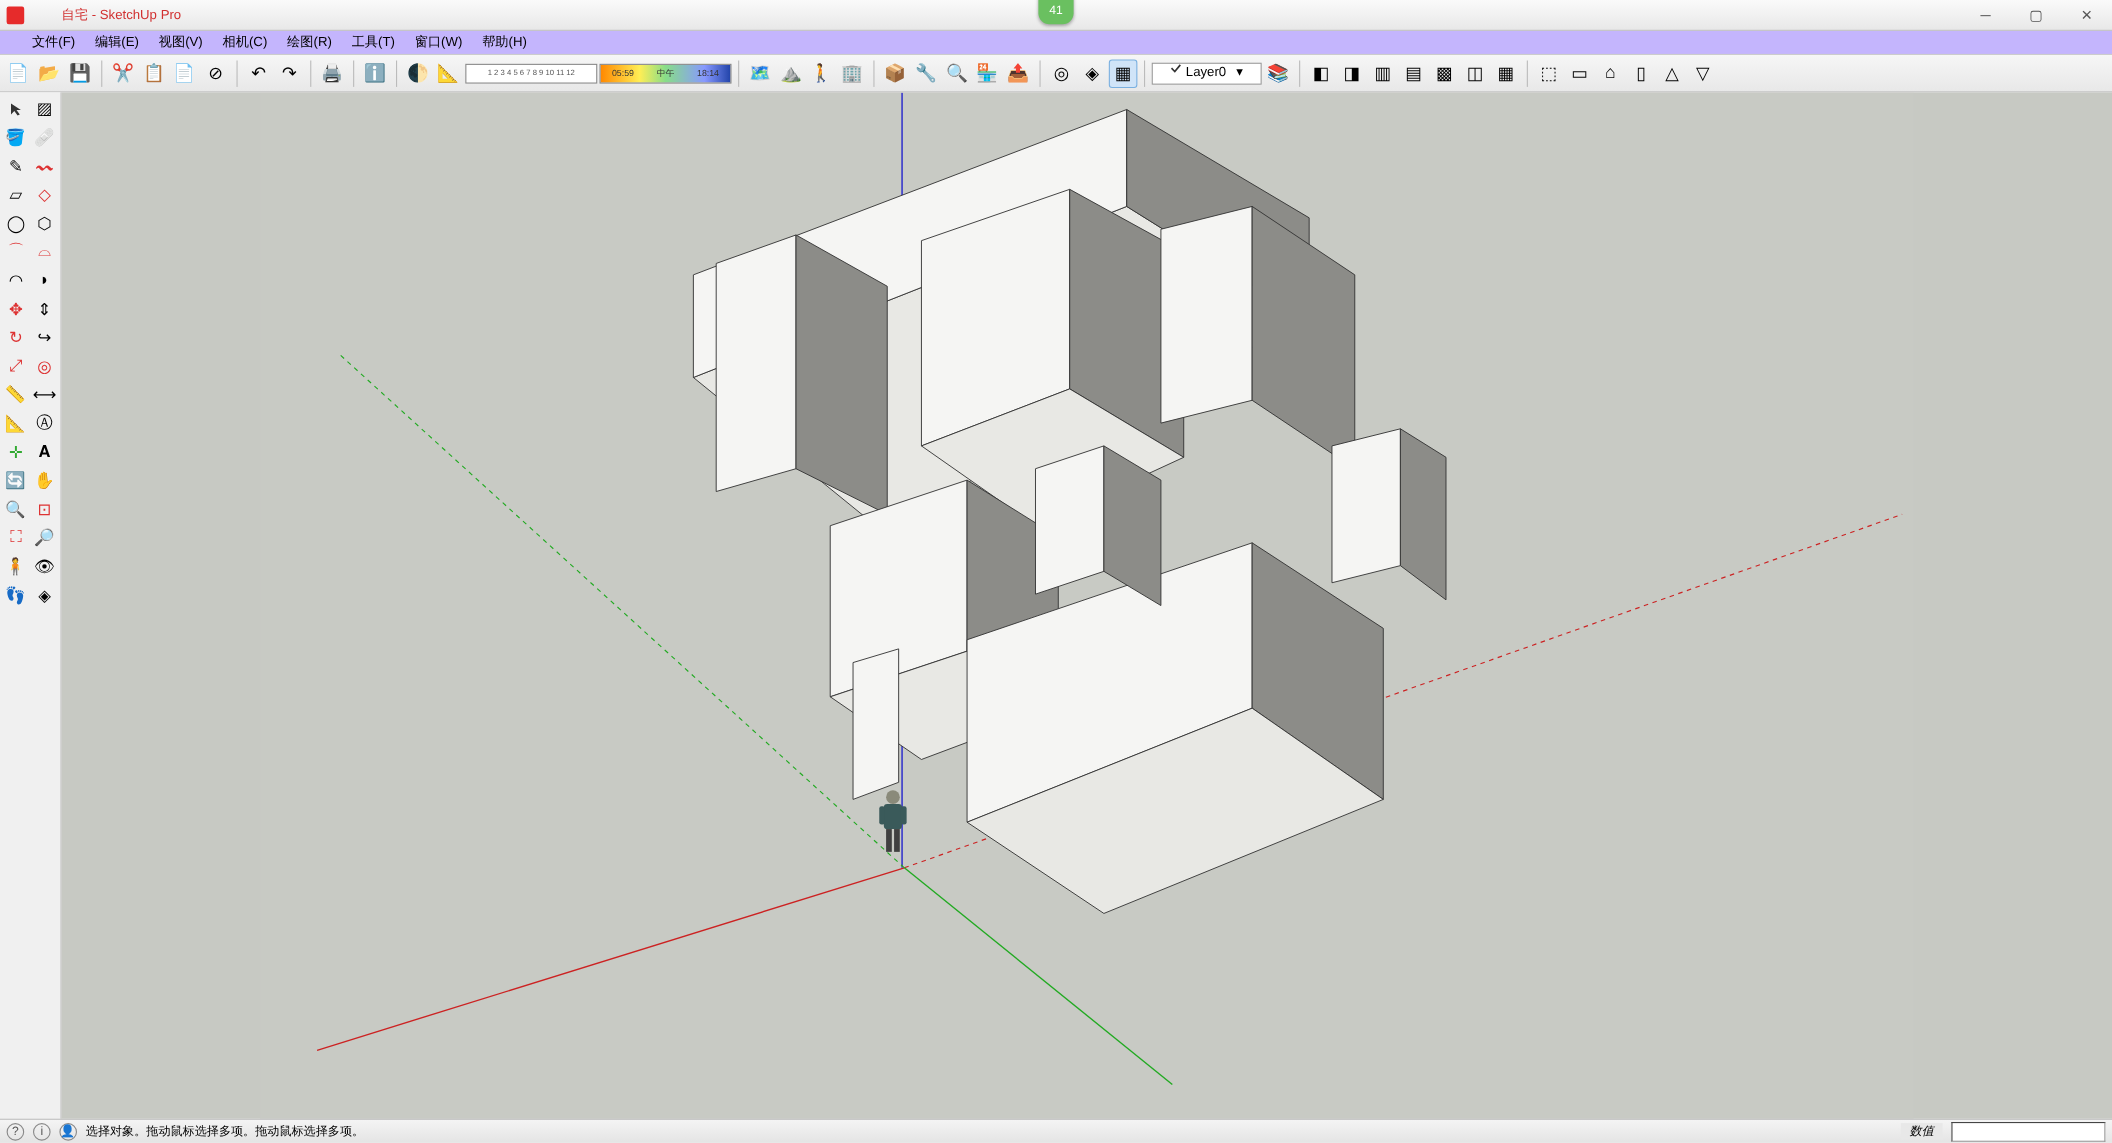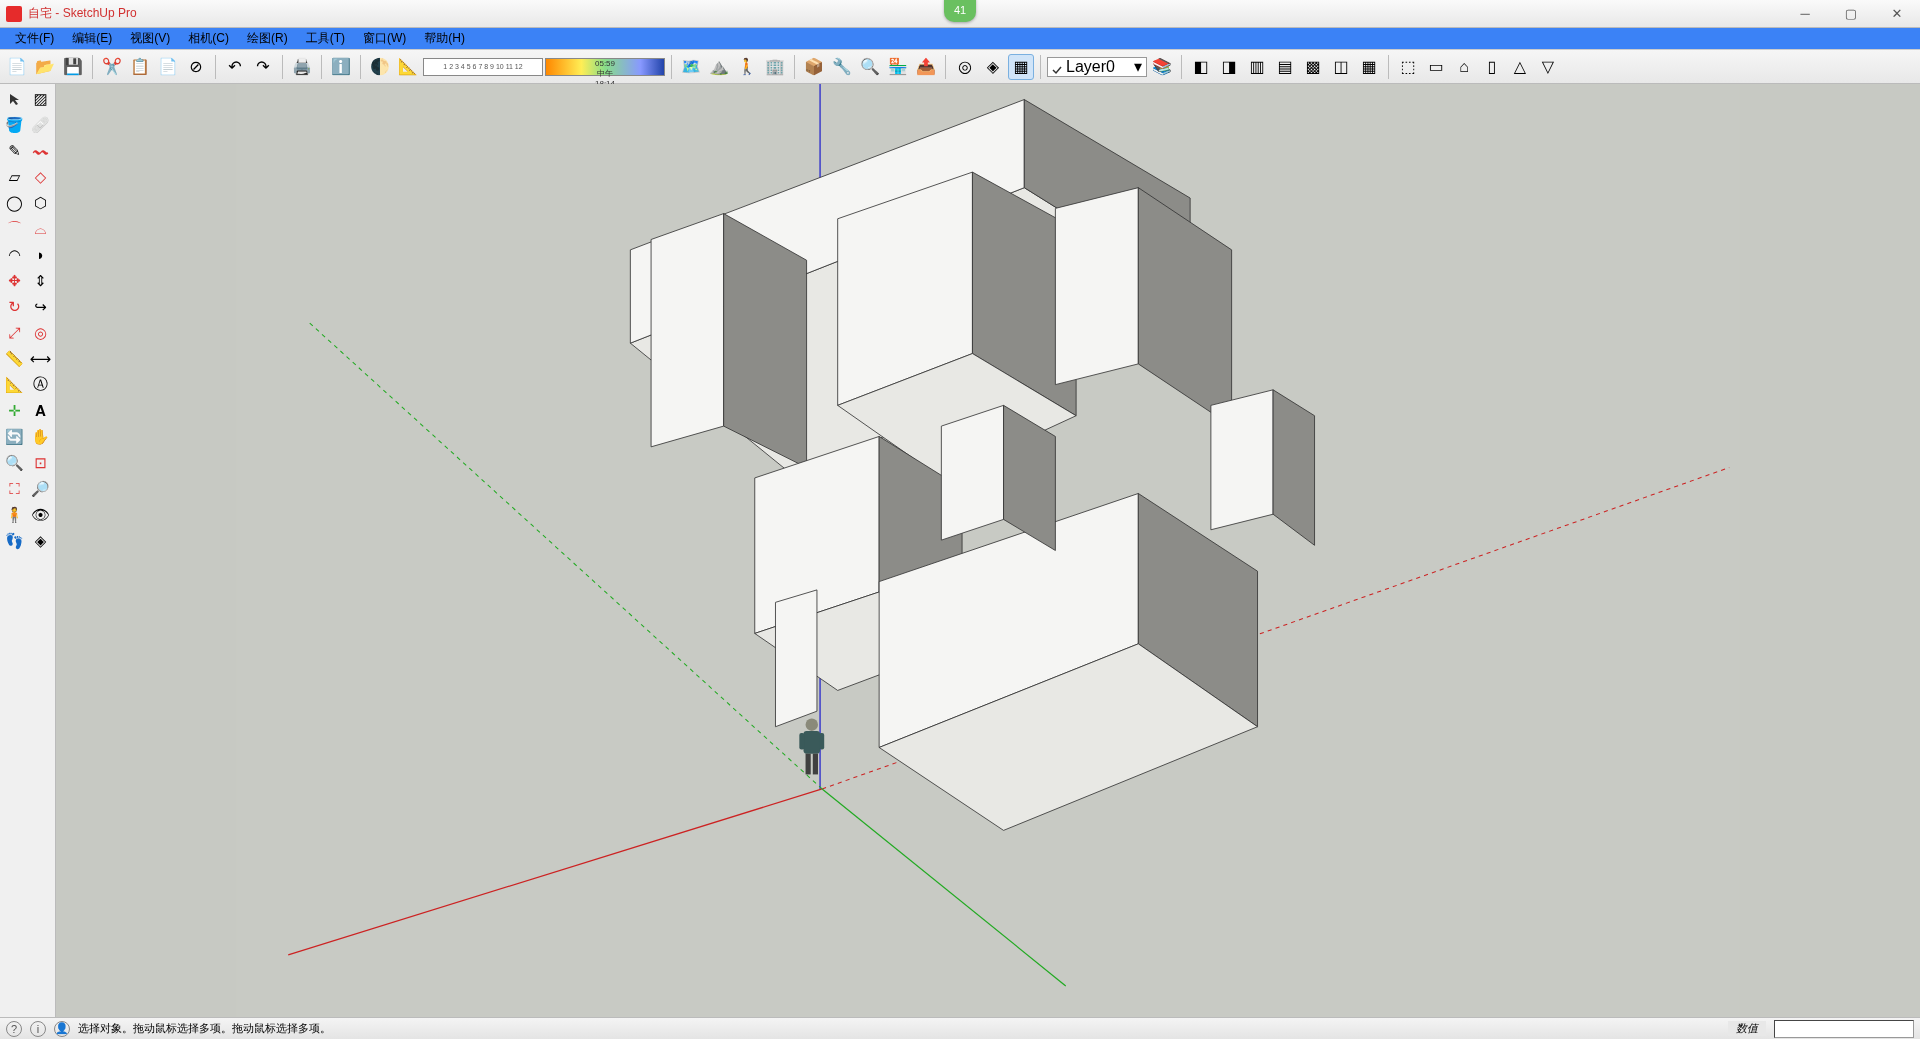--- a/index.html
+++ b/index.html
@@ -1,33 +1,33 @@
 <!DOCTYPE html>
 <html><head>
 <meta charset="utf-8">
 <style>
 * { margin: 0; padding: 0; box-sizing: border-box; font-family: 'Microsoft YaHei', Arial, sans-serif; }
 html, body { width: 100%; height: 100%; overflow: hidden; background: #fff; }
 
 .titlebar { height: 28px; background: linear-gradient(#fafafa, #e8e8e8); border-bottom: 1px solid #bbb; display: flex; align-items: center; padding-left: 6px; position: relative; }
 .titlebar .app-icon { width: 16px; height: 16px; background: #e62b2b; border-radius: 2px; margin-right: 6px; }
-.titlebar .title { font-size: 12px; color: #d13030; }
+.titlebar .title { font-size: 12px; color: #d13030; margin-left: 28px; }
 .titlebar .badge { position: absolute; left: 50%; top: -2px; transform: translateX(-50%); width: 32px; height: 24px; background: #6ac060; color: #fff; border-radius: 0 0 10px 10px; font-size: 11px; display: flex; align-items: center; justify-content: center; box-shadow: 0 1px 3px rgba(0,0,0,0.3); }
 .titlebar .wincontrols { margin-left: auto; display: flex; }
 .titlebar .winbtn { width: 46px; height: 26px; display: flex; align-items: center; justify-content: center; font-size: 13px; color: #555; cursor: pointer; }
 
-.menubar { height: 22px; background: #3b82f6; border-bottom: 1px solid #ccc; display: flex; align-items: center; padding-left: 6px; font-size: 12px; }
+.menubar { height: 22px; background: #c4b5fd; border-bottom: 1px solid #ccc; display: flex; align-items: center; padding-left: 20px; font-size: 12px; }
 .menuitem { padding: 2px 9px; cursor: pointer; }
 
 .maintoolbar { height: 34px; background: linear-gradient(#f6f6f6,#e8e8e8); border-bottom: 1px solid #bbb; display: flex; align-items: center; padding: 0 4px; gap: 2px; }
 .tbtn { width: 26px; height: 26px; border: 1px solid transparent; border-radius: 3px; display: flex; align-items: center; justify-content: center; cursor: pointer; font-size: 16px; }
 .tsep { width: 1px; height: 24px; background: #bbb; margin: 0 4px; }
-.timebar { height: 18px; width: 120px; background: linear-gradient(90deg,#ff8800,#ffee55 30%,#88dd88 50%,#8899ff 80%,#2244aa); border: 1px solid #888; position: relative; font-size: 8px; display:flex; align-items:center; justify-content:space-around; color:#333;flex-direction:column;}
+.timebar { height: 18px; width: 120px; background: linear-gradient(90deg,#ff8800,#ffee55 30%,#88dd88 50%,#8899ff 80%,#2244aa); border: 1px solid #888; position: relative; font-size: 8px; display:flex; align-items:center; justify-content:space-around; color:#333;}
 .rulerbar { height: 18px; width: 120px; background:#fff; border:1px solid #888; font-size:7px; display:flex; align-items:center; justify-content:space-around; color:#555;}
-.layer-select { flex:0 0 100px; height:20px; border:1px solid #999; background:#fff; font-size:16px; display:flex; align-items:flex-end; padding:0 4px; cursor:pointer;}
+.layer-select { flex:0 0 100px; height:20px; border:1px solid #999; background:#fff; font-size:12px; display:flex; align-items:flex-start; padding:0 16px; cursor:pointer;}
 .layer-select svg {margin-right:4px;}
 
 .workarea { position: absolute; top: 84px; left: 0; right: 0; bottom: 22px; display: flex; }
 .lefttools { width: 56px; background: #f0f0f0; border-right: 1px solid #bbb; display: flex; flex-direction: column; padding: 2px; gap: 1px; }
 .trow { display: flex; gap: 1px; }
 .ltbtn { width: 25px; height: 25px; border: 1px solid transparent; border-radius: 2px; display: flex; align-items: center; justify-content: center; cursor: pointer; font-size: 15px; }
 
 .viewport { flex: 1; background: #c7c9c3; position: relative; overflow: hidden; }
 
 .statusbar { position: absolute; bottom: 0; left: 0; right: 0; height: 22px; background: linear-gradient(#f4f4f4,#e4e4e4); border-top: 1px solid #bbb; display: flex; align-items: center; font-size: 11px; padding: 0 6px; gap: 8px; }

